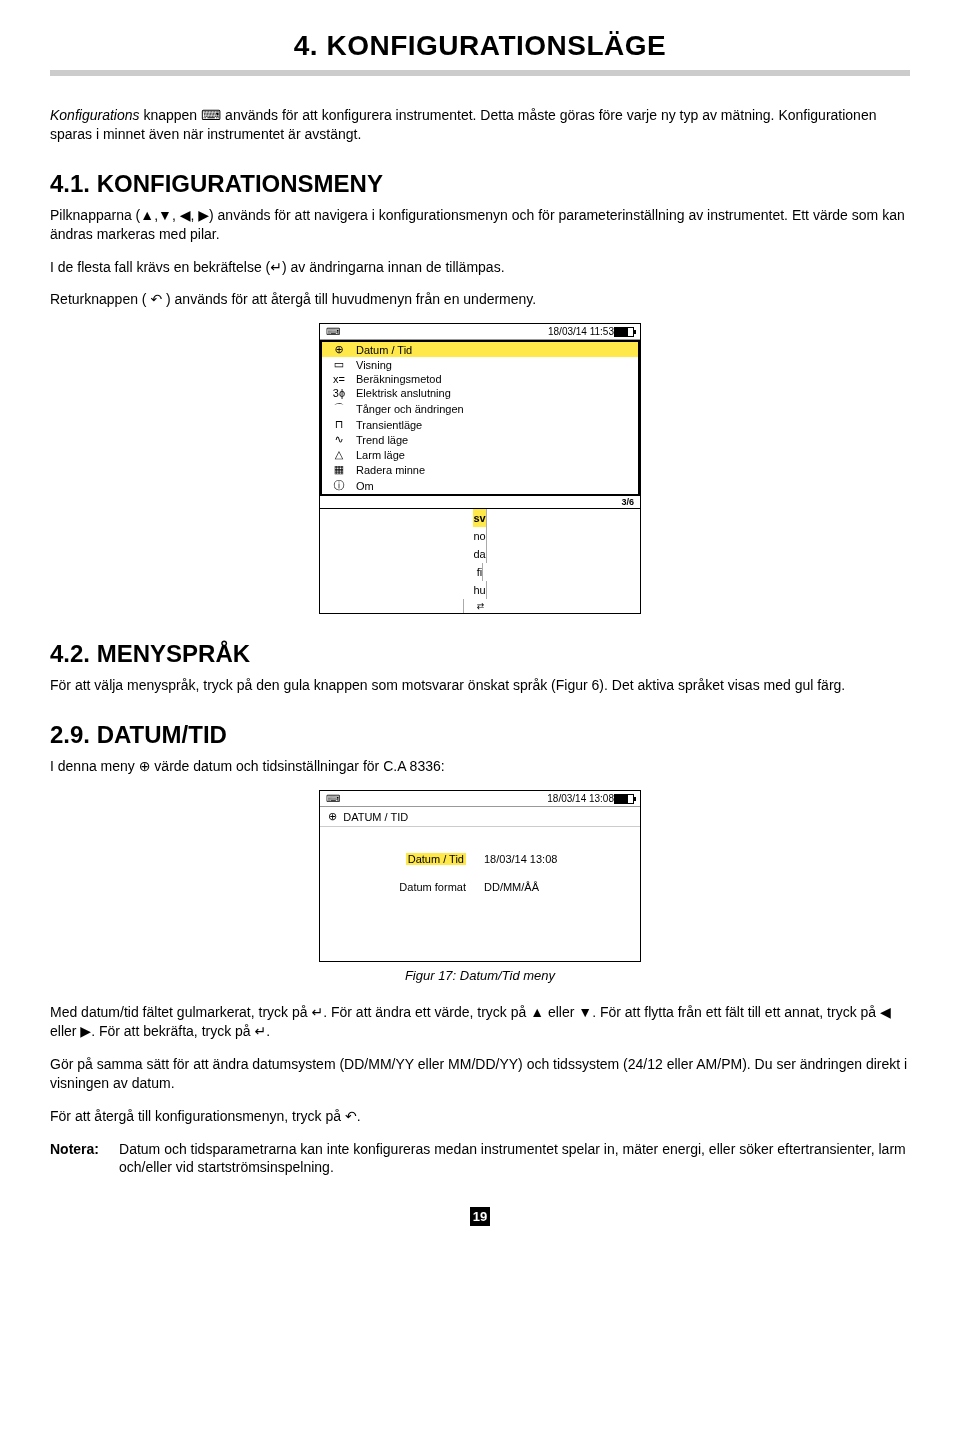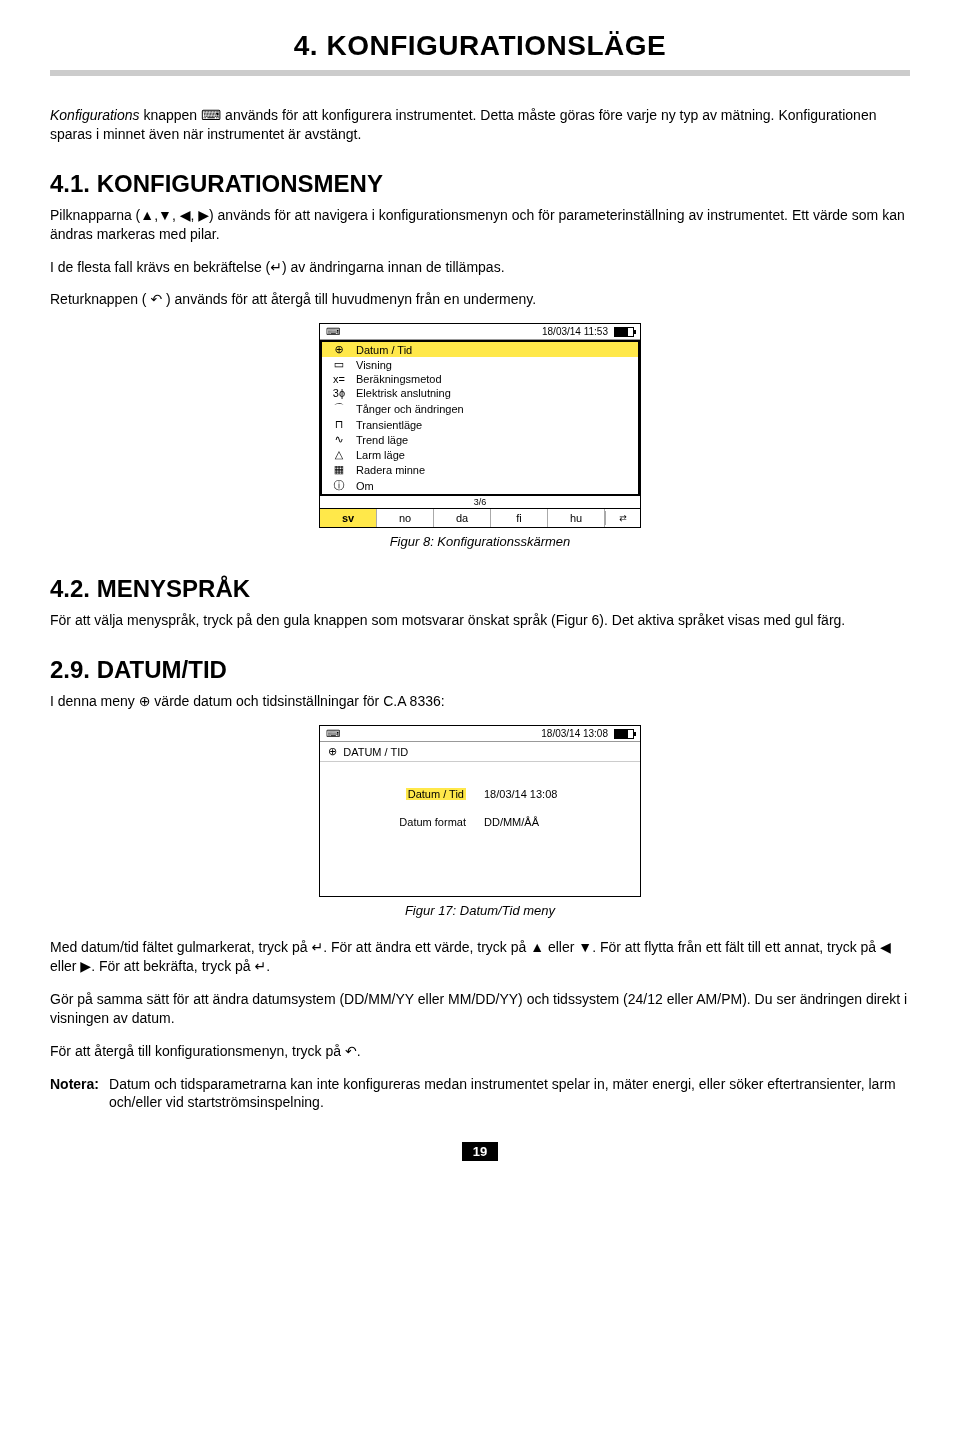--- a/index.html
+++ b/index.html
@@ -46,40 +46,41 @@
   }
   .scr-header {
     display: flex;
     justify-content: space-between;
     align-items: center;
     padding: 2px 6px;
     border-bottom: 1px solid #999;
     font-size: 10px;
   }
   .scr-header .left-icons { display:flex; gap:4px; align-items:center; }
-  .scr-header .right-icons { display:flex; gap:6px; align-items:center; }
+  .scr-header .right-icons { display:flex; align-items:center; }
   .battery {
     display:inline-block;
     width: 18px; height: 8px; border:1px solid #000; position:relative;
   }
   .battery::after{ content:""; position:absolute; right:-3px; top:2px; width:2px; height:4px; background:#000;}
   .battery .fill{ display:block; width:70%; height:100%; background:#000;}
   .menu-body { background:#000; padding:2px; }
   .menu-inner { background:#fff; }
   .menu-row {
     display:flex; align-items:center; gap:8px;
     padding: 1px 8px;
     font-size: 11px;
   }
   .menu-row.selected { background: #ffe84a; }
   .menu-icon { width: 18px; text-align:center; font-size:11px; }
   .lang-bar {
     display:flex; justify-content:space-between; align-items:center;
     border-top:1px solid #000;
     font-size:11px;
+    flex-direction:column;
   }
   .lang-cell {
     flex:1; text-align:center; padding:3px 0; border-right:1px solid #aaa;
   }
   .lang-cell:last-child{ border-right:none; }
   .lang-cell.active { background:#ffe84a; font-weight:bold; }
   .lang-page { width:34px; text-align:center; font-size:9px; padding:2px 0; border-left:1px solid #aaa;}
   .caption {
     text-align:center;
     font-style: italic;
@@ -102,32 +103,32 @@
   .scr2-row .hl { background:#ffe84a; padding:0 2px;}
   .arrow-up::before{content:"▲";}
   .arrow-down::before{content:"▼";}
   .arrow-left::before{content:"◀";}
   .arrow-right::before{content:"▶";}
   .enter-sym::before{content:"↵";}
   .return-sym::before{content:"↶";}
   .clock-sym::before{content:"⊕";}
   .config-sym::before{content:"⌨";}
   .pagenum {
-    width: 36px;
+    width: 20px;
     margin: 30px auto 0 auto;
     text-align:center;
     background:#000;
     color:#fff;
     font-weight:bold;
     font-size:13px;
     padding:2px 0;
   }
   .note-block {
     display:flex;
-    gap:10px;
+    gap:20px;
     font-size:14px;
     line-height:1.35;
   }
   .note-block .lbl { font-weight:bold; white-space:nowrap;}
 </style>
 </head>
 <body>
 
 <div class="page">
 
@@ -201,31 +202,30 @@
         <div class="menu-row">
           <span class="menu-icon">▦</span>
           <span>Radera minne</span>
         </div>
         <div class="menu-row">
           <span class="menu-icon">ⓘ</span>
           <span>Om</span>
         </div>
       </div>
     </div>
-    <div style="text-align:center; font-size:9px; padding:1px 6px;">3/6</div>
+    <div style="text-align:right; font-size:9px; padding:1px 6px;font-weight:bold;">3/6</div>
     <div class="lang-bar">
       <div class="lang-cell active">sv</div>
       <div class="lang-cell">no</div>
       <div class="lang-cell">da</div>
       <div class="lang-cell">fi</div>
       <div class="lang-cell">hu</div>
       <div class="lang-page">⇄</div>
     </div>
   </div>
-  <div class="caption">Figur 8: Konfigurationsskärmen</div>
 
   <h2>4.2. MENYSPRÅK</h2>
   <p>För att välja menyspråk, tryck på den gula knappen som motsvarar önskat språk (Figur 6). Det aktiva språket visas med gul färg.</p>
 
   <h2>2.9. DATUM/TID</h2>
   <p>
     <span>I denna meny </span><span class="clock-sym"></span><span> värde datum och tidsinställningar för C.A 8336:</span>
   </p>
 
   <div class="screenshot">

